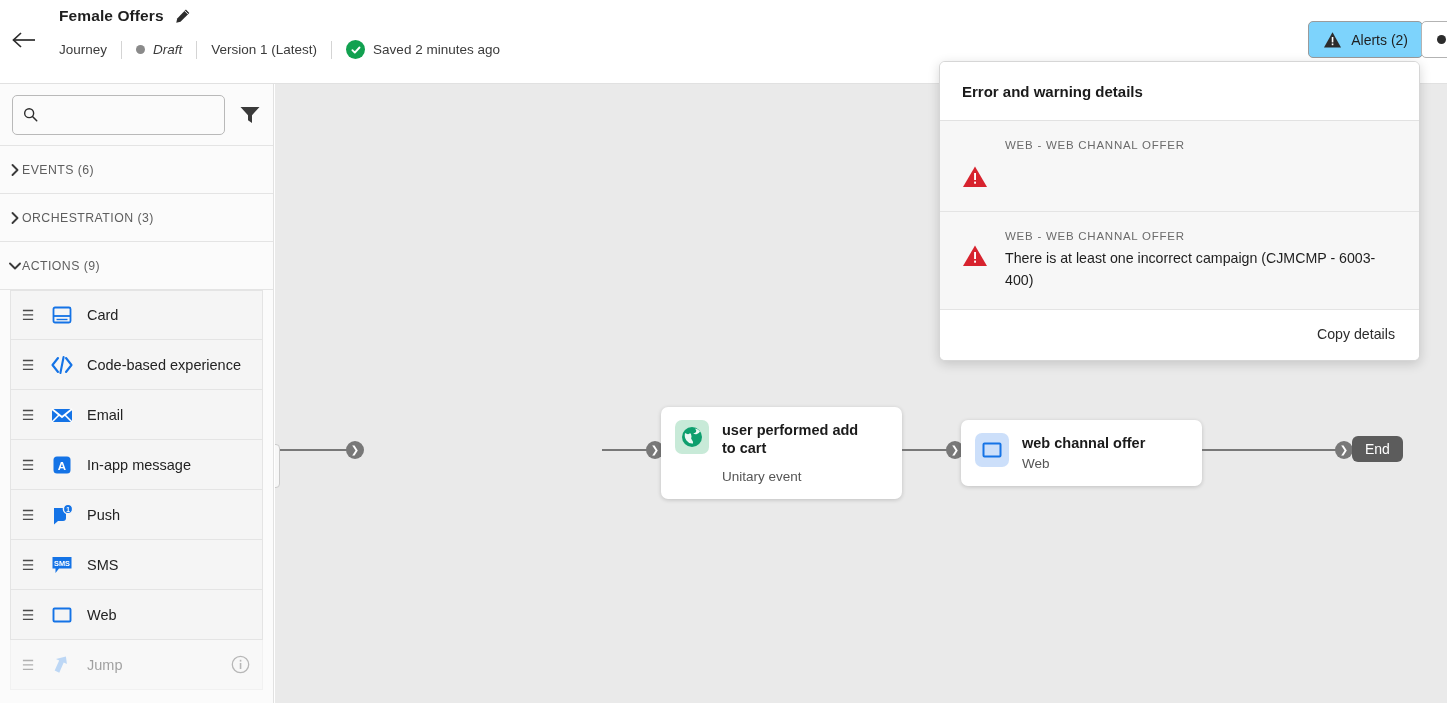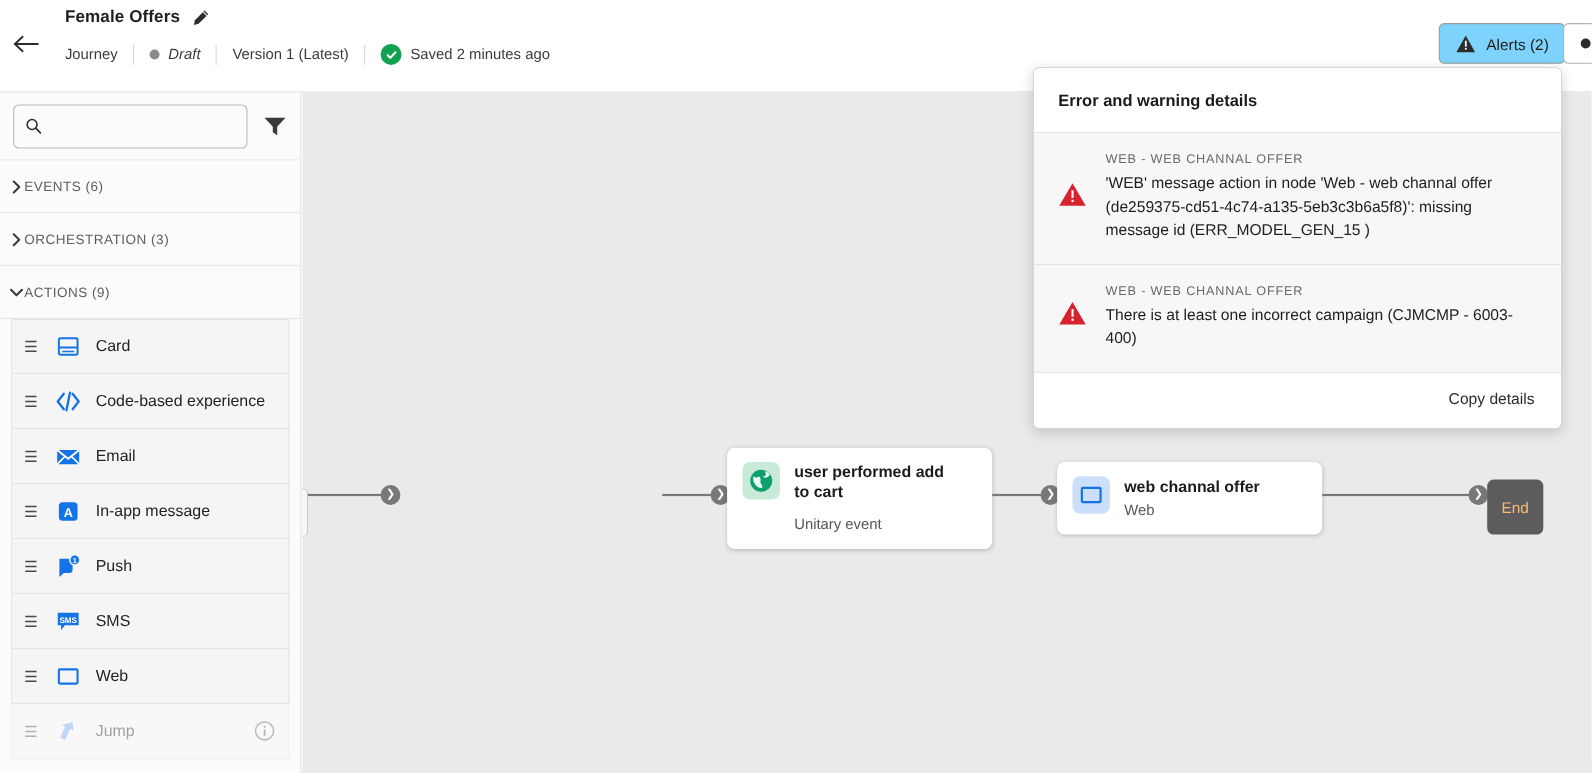--- a/index.html
+++ b/index.html
@@ -167,22 +167,22 @@
   .conn {
     position: absolute; height: 2px; background: #787878;
   }
   .arrow-head {
     position: absolute; width: 18px; height: 18px;
     border-radius: 50%; background: #787878;
     display: flex; align-items: center; justify-content: center;
     color: #ffffff; font-size: 10px; line-height: 1;
   }
   .end-badge {
-    position: absolute; background: #5c5c5c; color: #fdba74;
-    border-radius: 6px; padding: 17px 13px;
+    position: absolute; background: #5c5c5c; color: #ffffff;
+    border-radius: 6px; padding: 5px 13px;
     font-size: 14px; cursor: pointer;
   }
 
   
   .alerts-panel {
     position: absolute; left: 939px; top: 61px;
     width: 481px;
     background: #ffffff;
     border: 1px solid #d6d6d6;
     border-radius: 6px;
@@ -468,21 +468,20 @@
     <div class="alert-row">
       <span class="alert-icon">
         <svg width="26" height="24" viewBox="0 0 26 24">
           <path d="M13 1.5 L25 22 L1 22 Z" fill="#d7232e"></path>
           <rect x="12.1" y="8" width="1.9" height="7" fill="#ffffff"></rect>
           <rect x="12.1" y="16.6" width="1.9" height="2.1" fill="#ffffff"></rect>
         </svg>
       </span>
       <span class="alert-body">
         <span class="alert-kicker">WEB - WEB CHANNAL OFFER</span>
-        <span class="alert-msg">'WEB' message action in node 'Web - web channal offer (de259375-cd51-4c74-a135-5eb3c3b6a5f8)': missing message id (ERR_MODEL_GEN_15 )</span>
       </span>
     </div>
 
     <div class="alert-row">
       <span class="alert-icon" style="padding-top:14px;">
         <svg width="26" height="24" viewBox="0 0 26 24">
           <path d="M13 1.5 L25 22 L1 22 Z" fill="#d7232e"></path>
           <rect x="12.1" y="8" width="1.9" height="7" fill="#ffffff"></rect>
           <rect x="12.1" y="16.6" width="1.9" height="2.1" fill="#ffffff"></rect>
         </svg>

